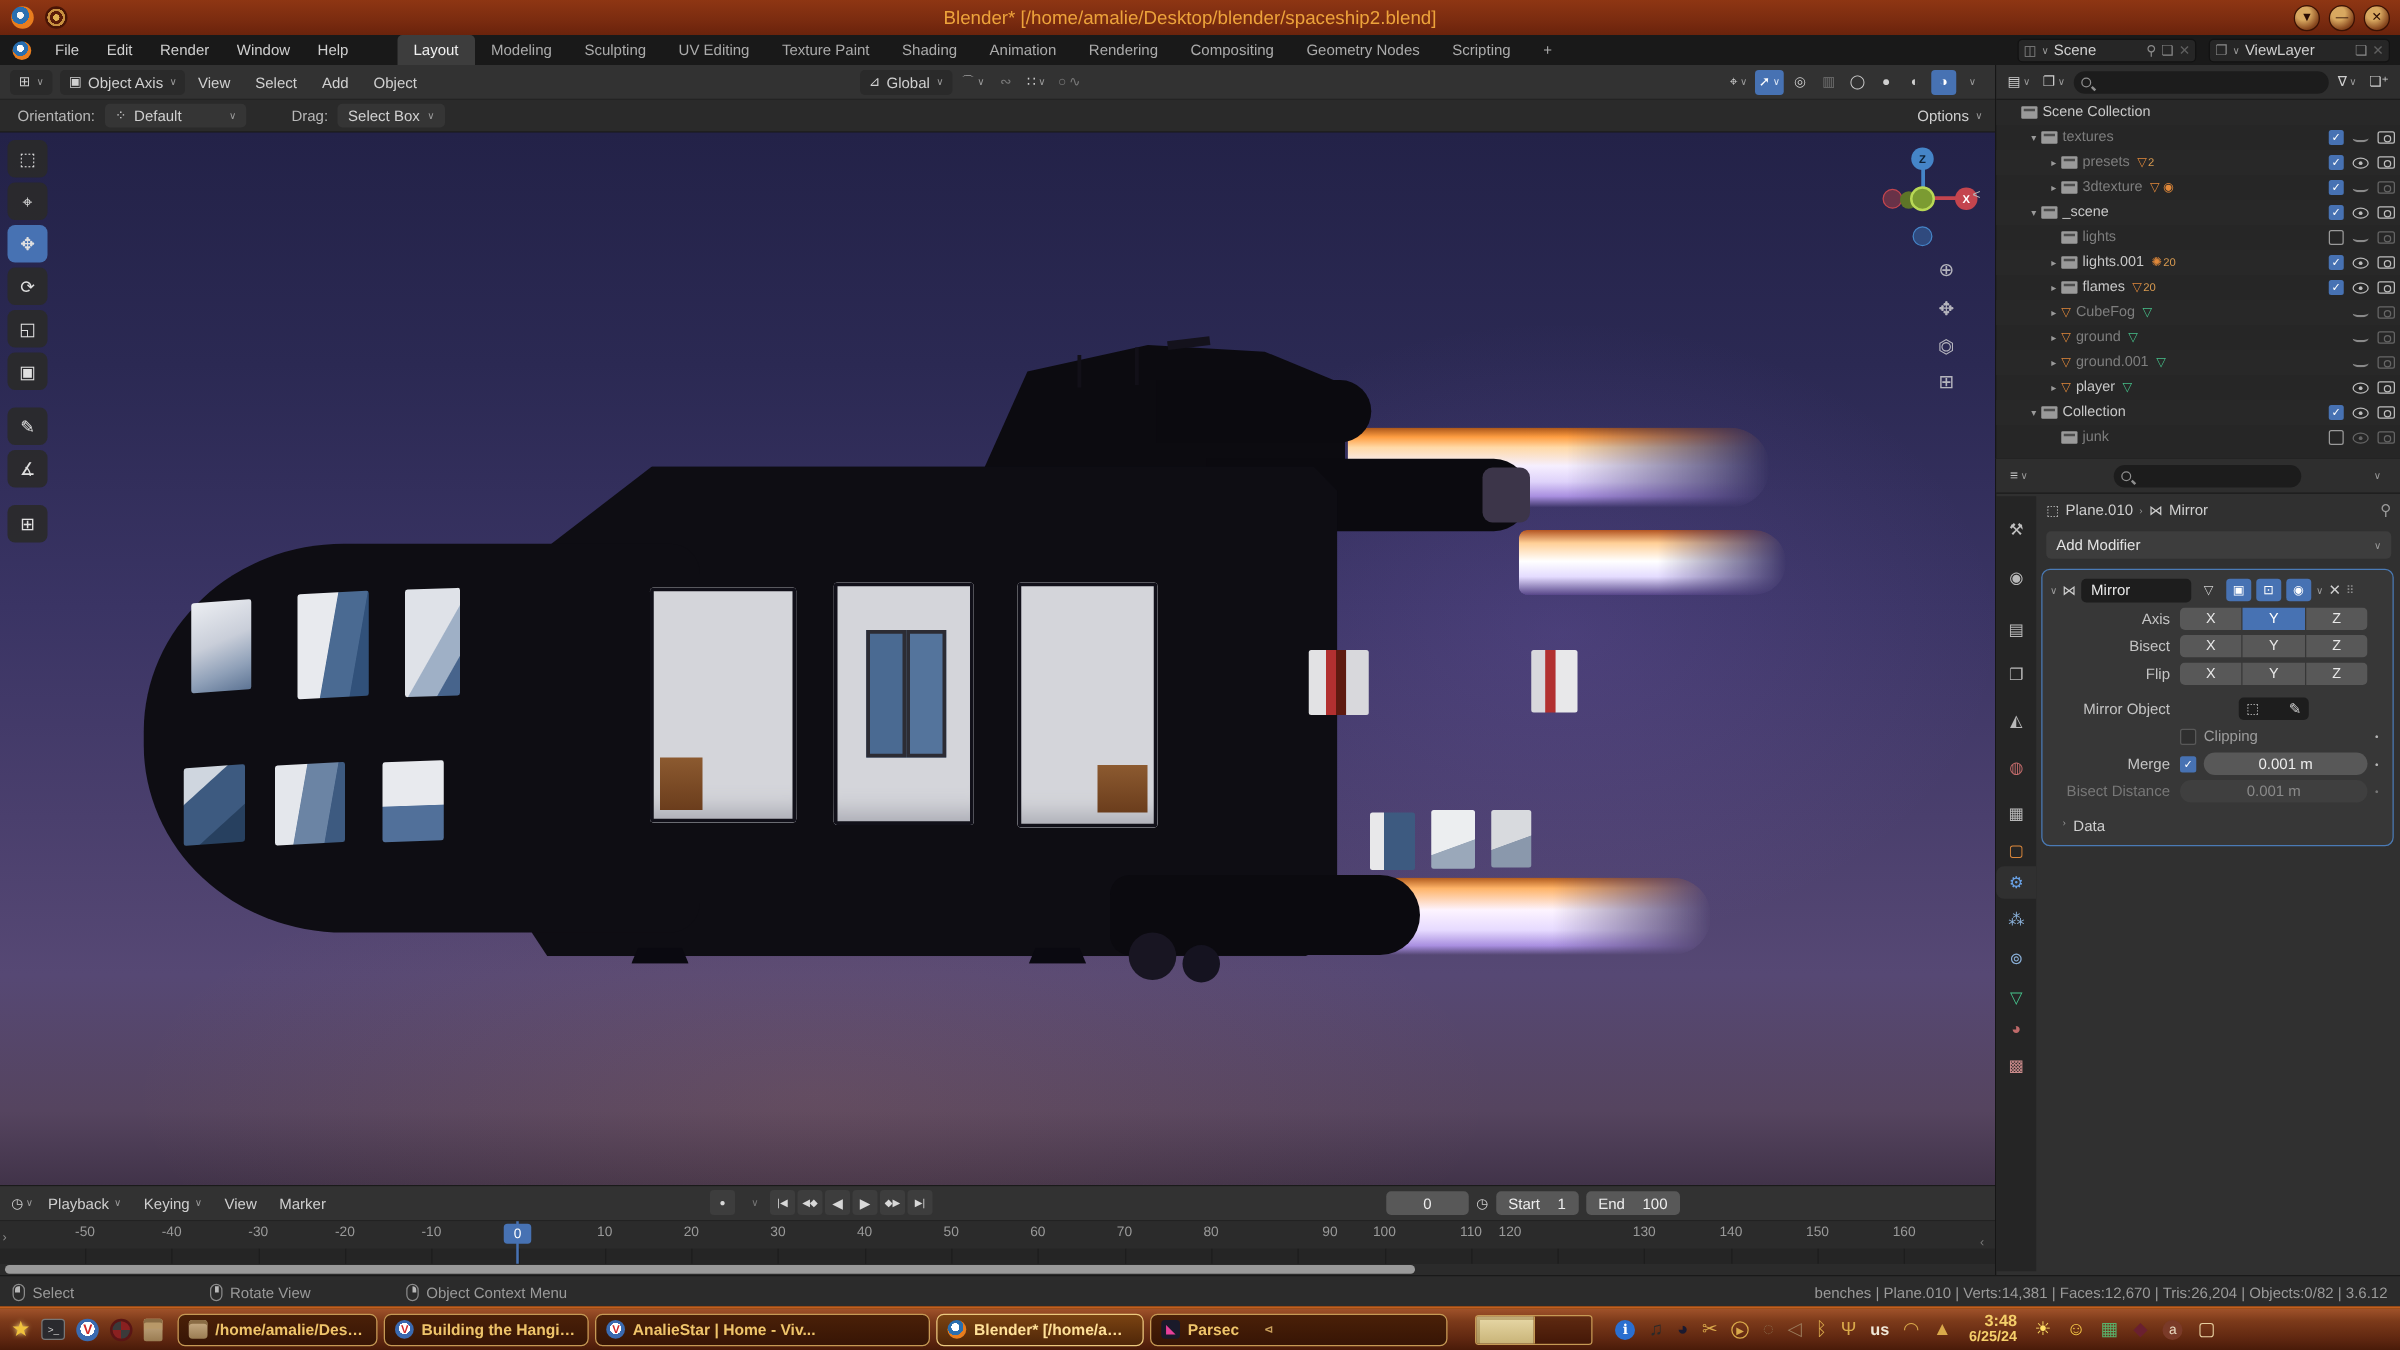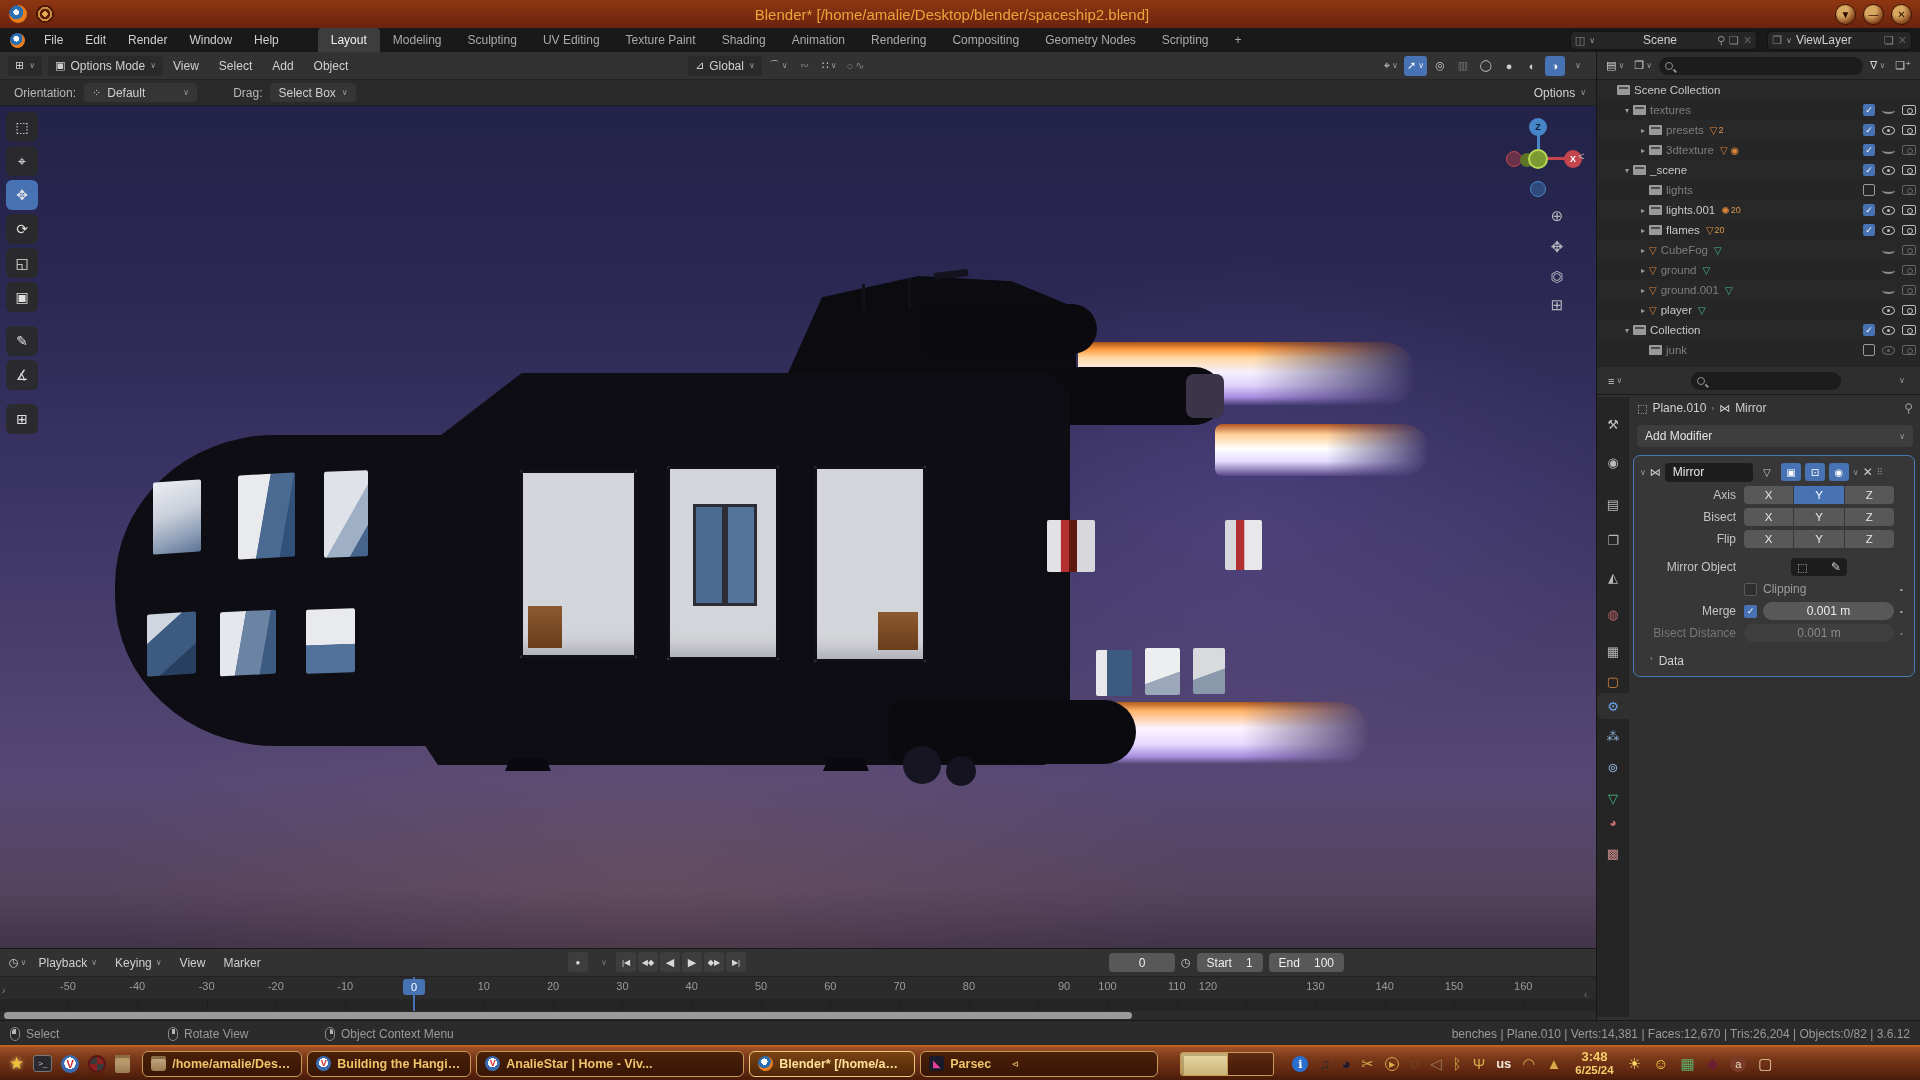--- a/index.html
+++ b/index.html
@@ -281,21 +281,21 @@
     color:#d02a2a; font-size:9px; font-weight:bold; text-align:center; line-height:15px; }
   .ti-blender { border-radius:50%; background:radial-gradient(circle at 42% 38%,#fff 0 25%,#2a6fb0 26% 50%,#e87d1e 51% 100%); }
   .ti-parsec { background:#1a1a2a; color:#e8409a; font-size:10px; text-align:center; line-height:15px; border-radius:3px; }
   .task-side { margin-left:14px; color:#caa05c; font-size:9px; }
   #pager { display:flex; margin-left:22px; border:1px solid #c69a55; border-radius:3px; overflow:hidden; }
   .pg-cell { width:46px; height:22px; }
   .pg-cell.on { background:linear-gradient(180deg,#e8d9a8,#c9b478); box-shadow:inset 3px 3px 0 rgba(120,90,30,.35); }
   .pg-cell.off { background:rgba(40,10,0,.4); border-left:1px solid #c69a55; }
   #tray { display:flex; align-items:center; gap:11px; margin-left:18px; }
   .tray-ico { font-size:15px; line-height:33px; }
-  #clockbox { text-align:center; color:#f5cf6a; font-weight:bold; line-height:1.1; font-size:13px; }
+  #clockbox { text-align:right; color:#f5cf6a; font-weight:bold; line-height:1.1; font-size:13px; }
   #clockbox .date { font-size:11.5px; }
 </style>
 </head>
 <body>
 
 <div id="stage">
 
   <div id="titlebar" class="abs">
     <div class="tb-ico" id="tb-blender-ico"></div>
     <div class="tb-ico" id="tb-app-ico"></div>
@@ -325,21 +325,21 @@
         <div class="tab">Rendering</div>
         <div class="tab">Compositing</div>
         <div class="tab">Geometry Nodes</div>
         <div class="tab">Scripting</div>
         <div class="tab">+</div>
       </div>
     <div style="margin-left:auto;display:flex;gap:10px;margin-right:8px;align-items:center;">
       <div class="id-selector">
         <span class="dim-ico">◫</span>
         <span class="chev">∨</span>
-        <span style="min-width:70px;margin-left:44px;">Scene</span>
+        <span style="min-width:70px;">Scene</span>
         <span class="dim-ico">⚲</span>
         <span class="dim-ico">❏</span>
         <span class="dim-ico ghost">✕</span>
       </div>
       <div class="id-selector">
         <span class="dim-ico">❐</span>
         <span class="chev">∨</span>
         <span style="min-width:84px;">ViewLayer</span>
         <span class="dim-ico">❏</span>
         <span class="dim-ico ghost">✕</span>
@@ -347,21 +347,21 @@
     </div>
   </div>
 
   <div id="toolheader" class="abs">
     <div class="th-box" style="margin-left:8px;">
       <span class="ico-sm">⊞</span>
         <span class="chev">∨</span>
     </div>
     <div class="th-box">
       <span class="ico-sm">▣</span>
-      <span>Options Mode</span>
+      <span>Object Axis</span>
       <span class="chev">∨</span>
     </div>
     <span class="th-menu">View</span>
     <span class="th-menu">Select</span>
     <span class="th-menu">Add</span>
     <span class="th-menu">Object</span>
 
     <div style="position:absolute;left:688px;display:flex;align-items:center;gap:4px;">
       <div class="th-box" style="margin-left:0;">
         <span class="ico-sm">⊿</span>

